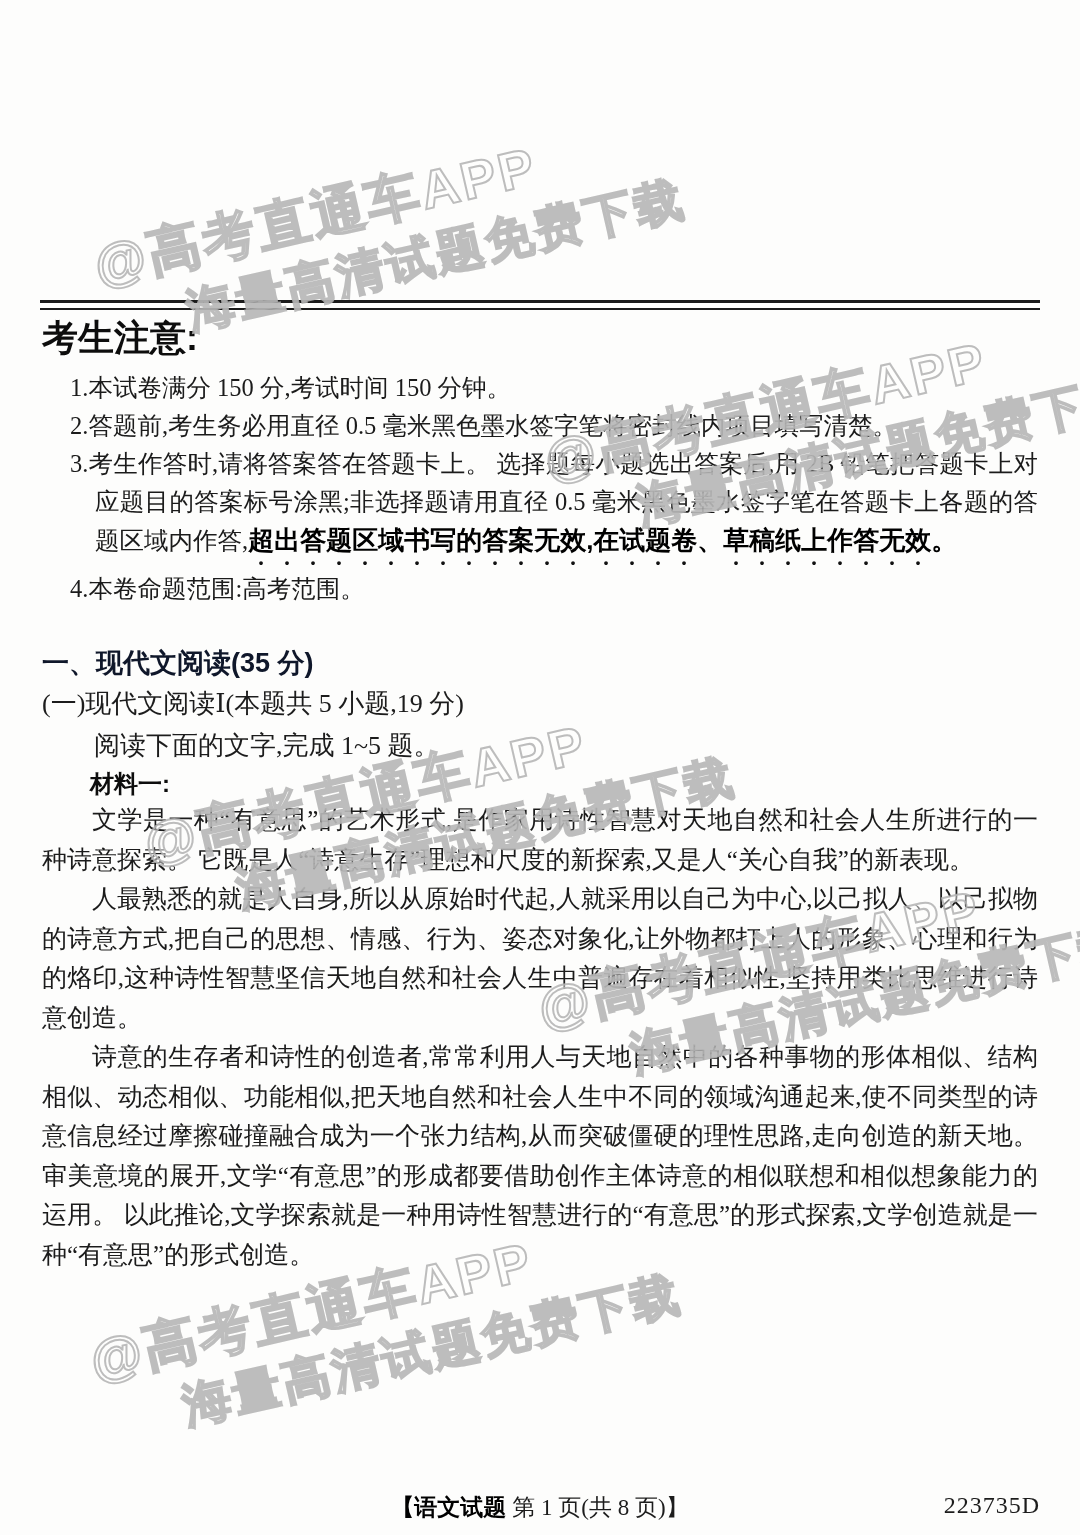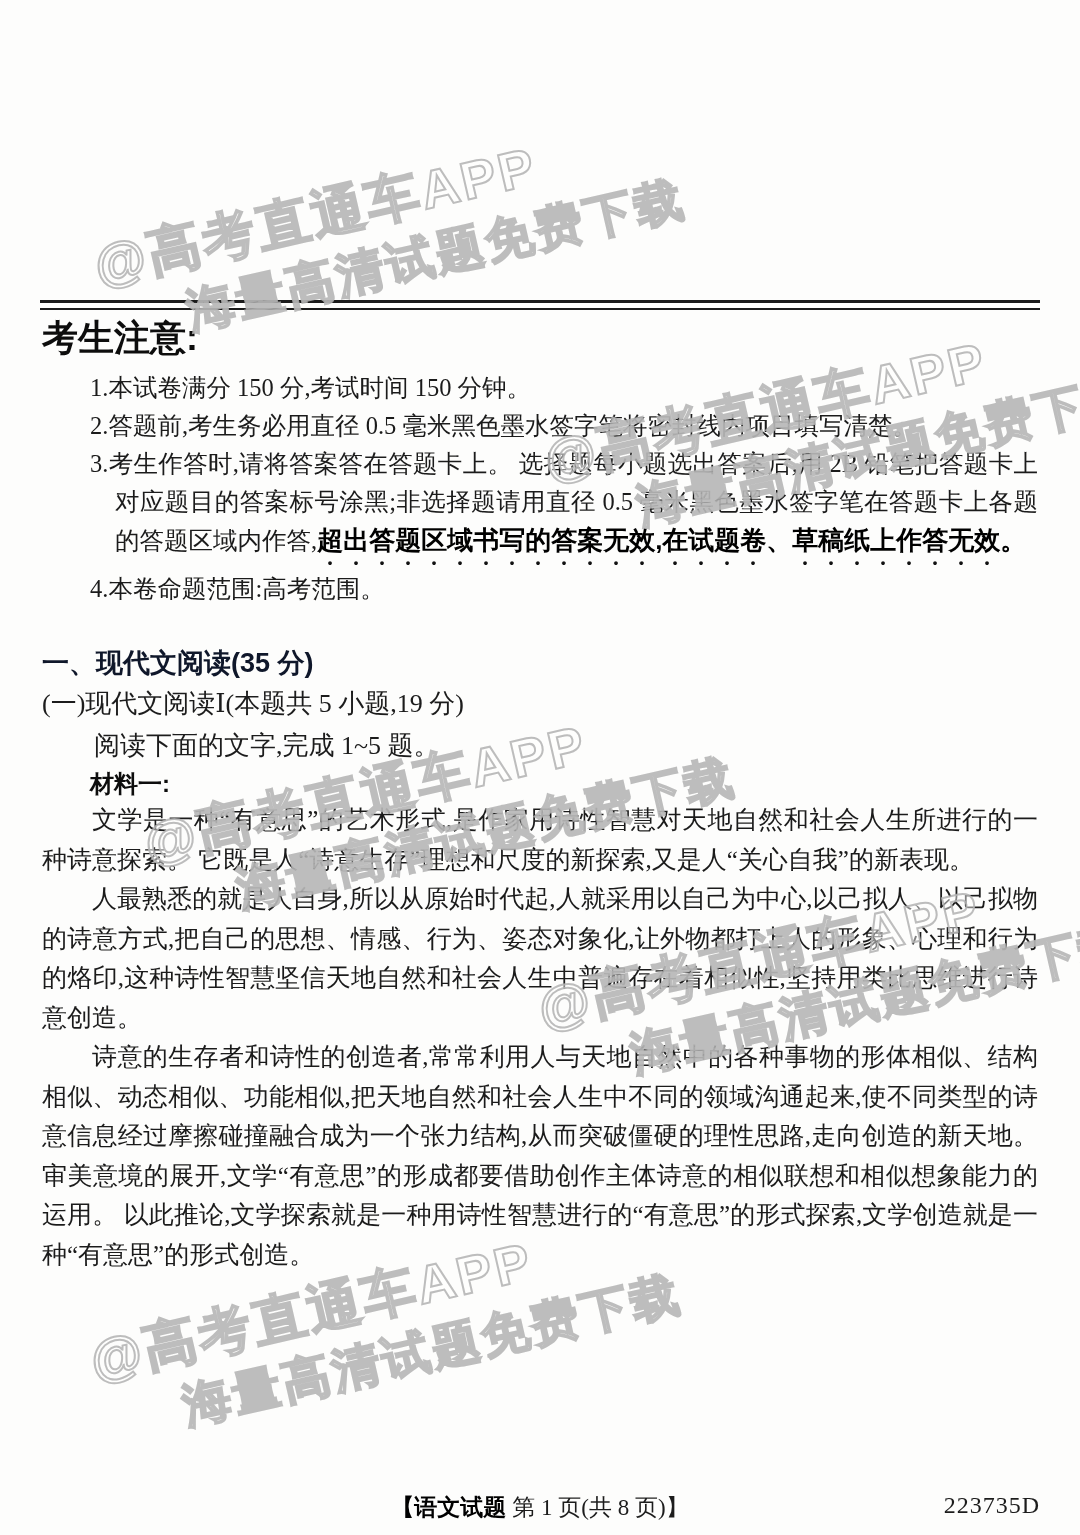--- a/index.html
+++ b/index.html
@@ -19,21 +19,21 @@
   .double-rule{
     position:absolute;top:300px;left:40px;right:40px;height:5px;
     border-top:3px solid #1a1a1a;border-bottom:2px solid #1a1a1a;
   }
   
   .notice{position:absolute;top:314px;left:42px;width:996px;}
   .notice-heading{
     font-family:"Liberation Sans","DejaVu Sans",sans-serif;
     font-weight:800;font-size:36px;color:#0d0d0d;margin-bottom:6px;
   }
-  .notice-items{margin-left:48px;}
+  .notice-items{margin-left:28px;}
   .notice-item{
     font-size:24.5px;line-height:38px;text-align:justify;
     padding-left:25px;text-indent:-25px;color:#1b1b1b;
   }
   .emphasis-bold{
     font-family:"Liberation Sans","DejaVu Sans",sans-serif;
     font-weight:700;font-size:26px;color:#000;
     -webkit-text-emphasis:filled dot #111;
     -webkit-text-emphasis-position:under right;
     text-emphasis:filled dot #111;

